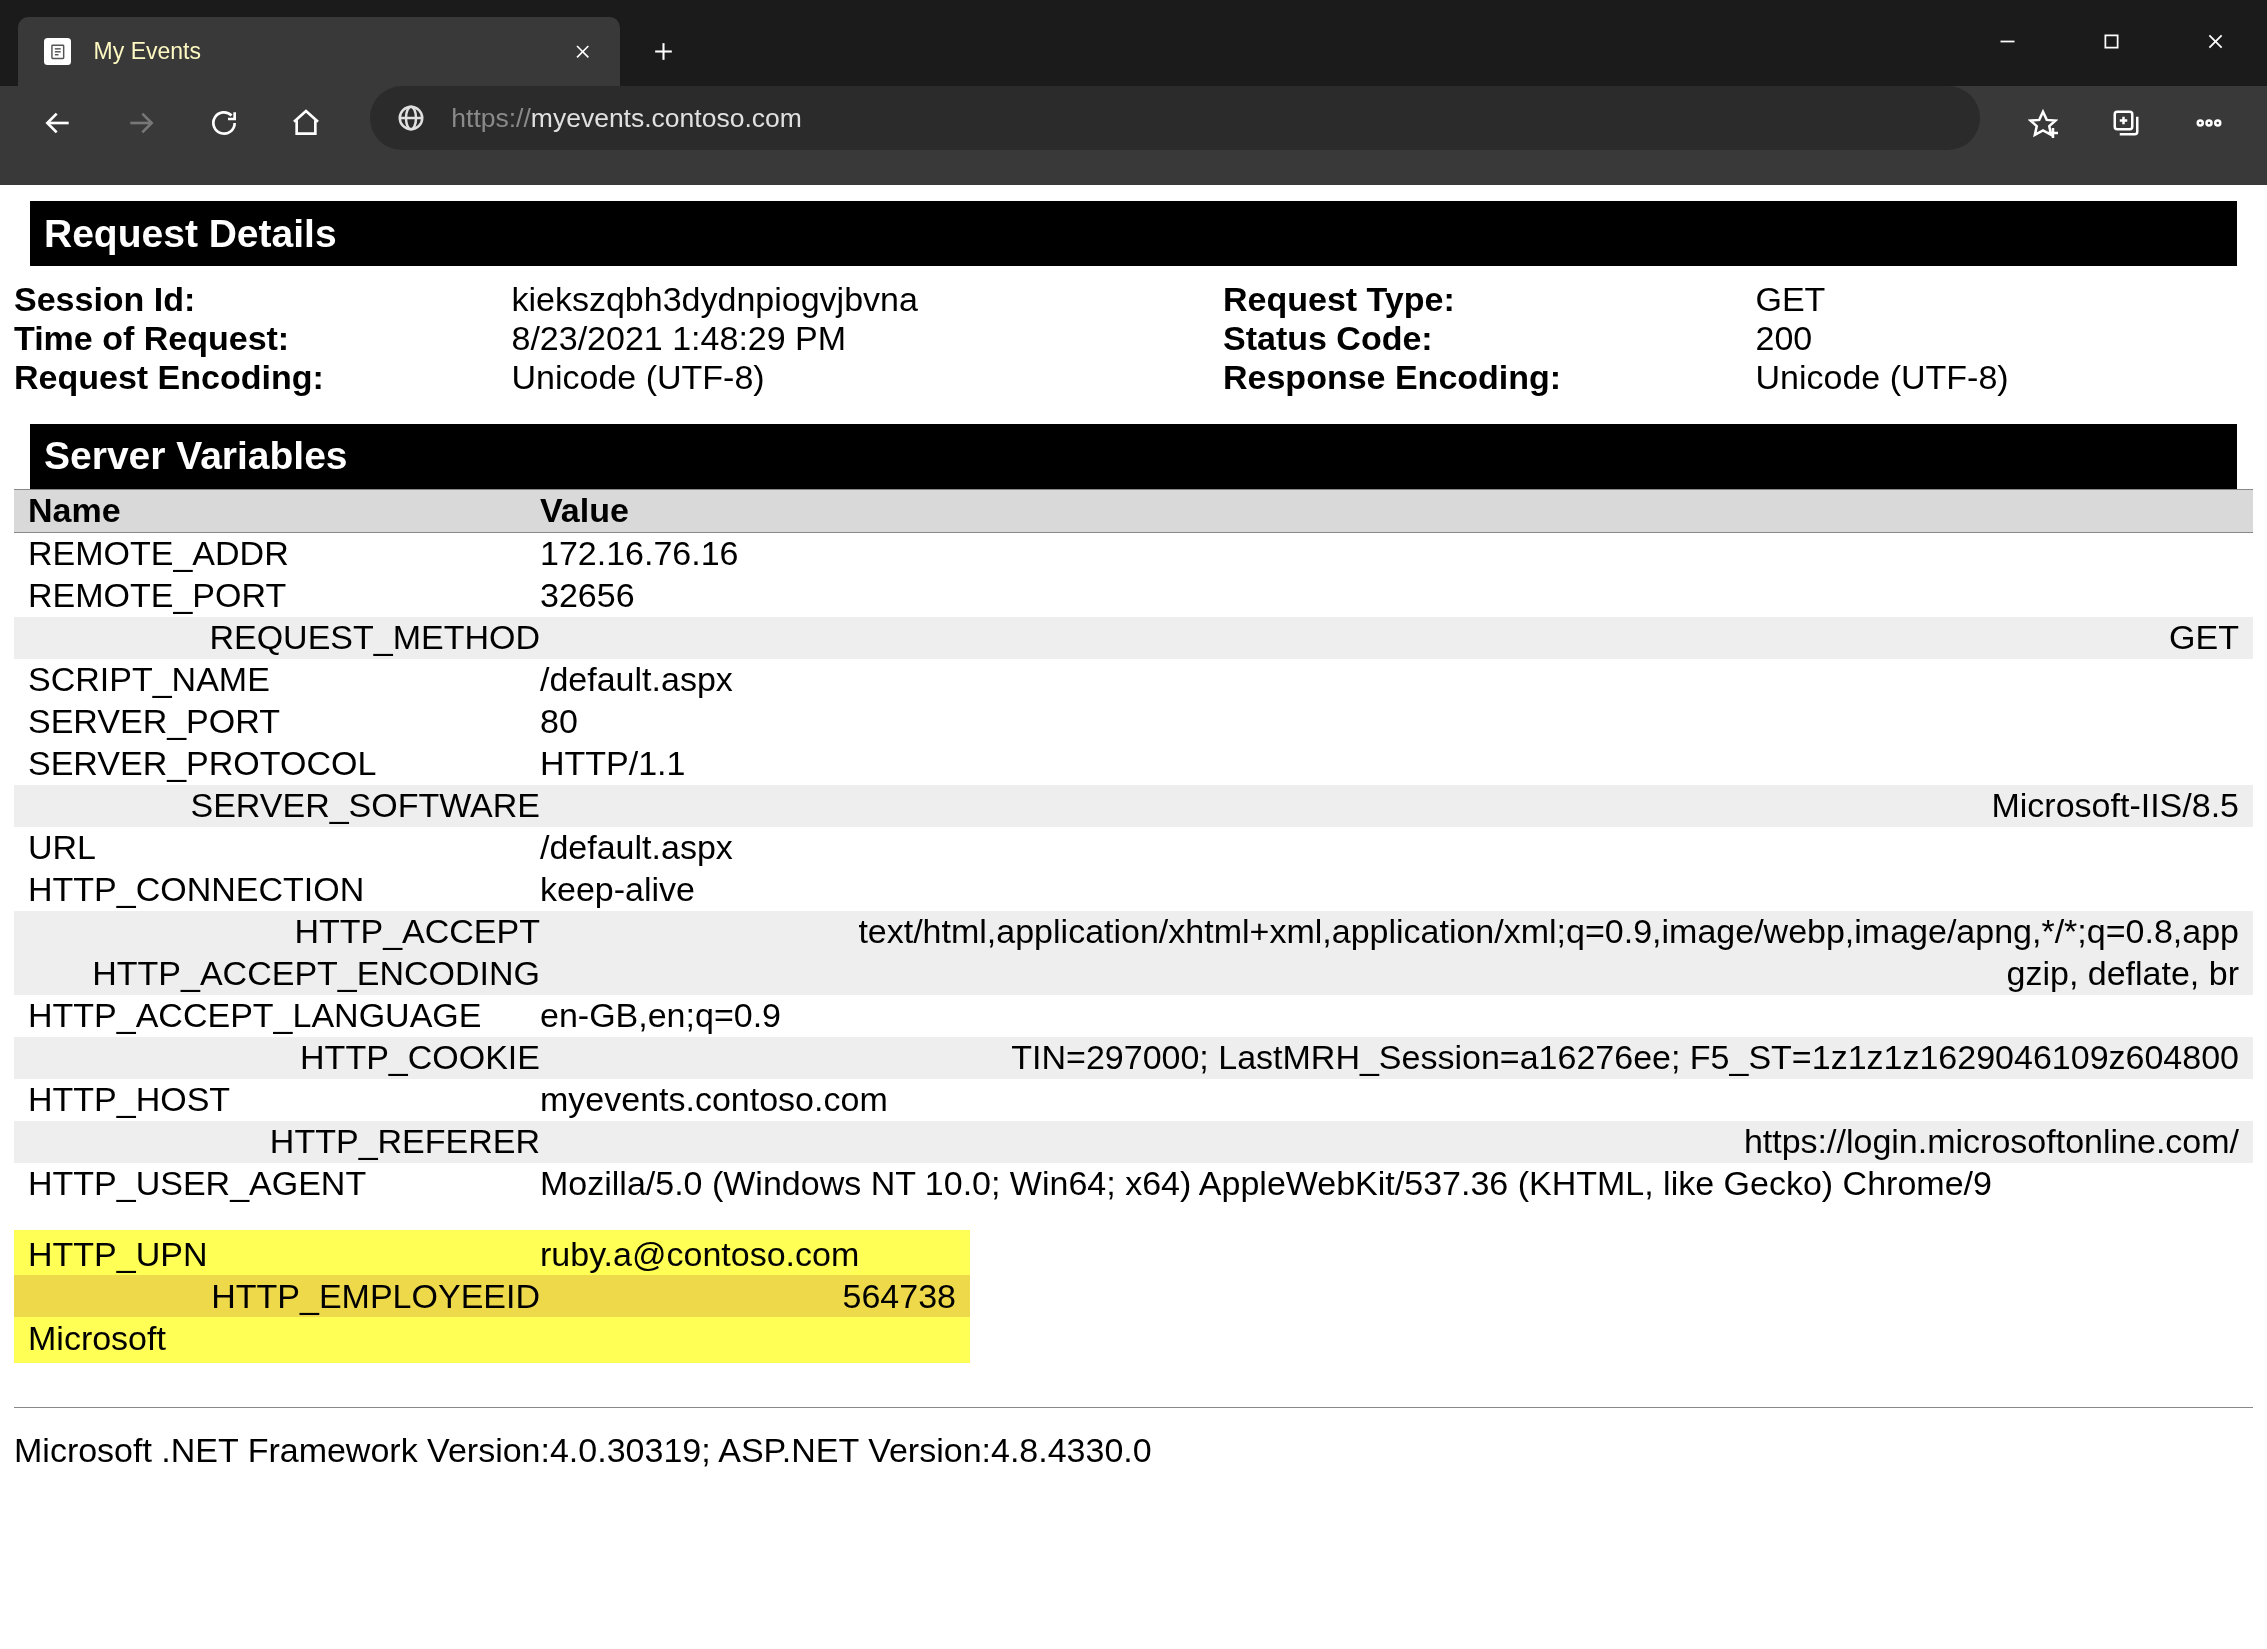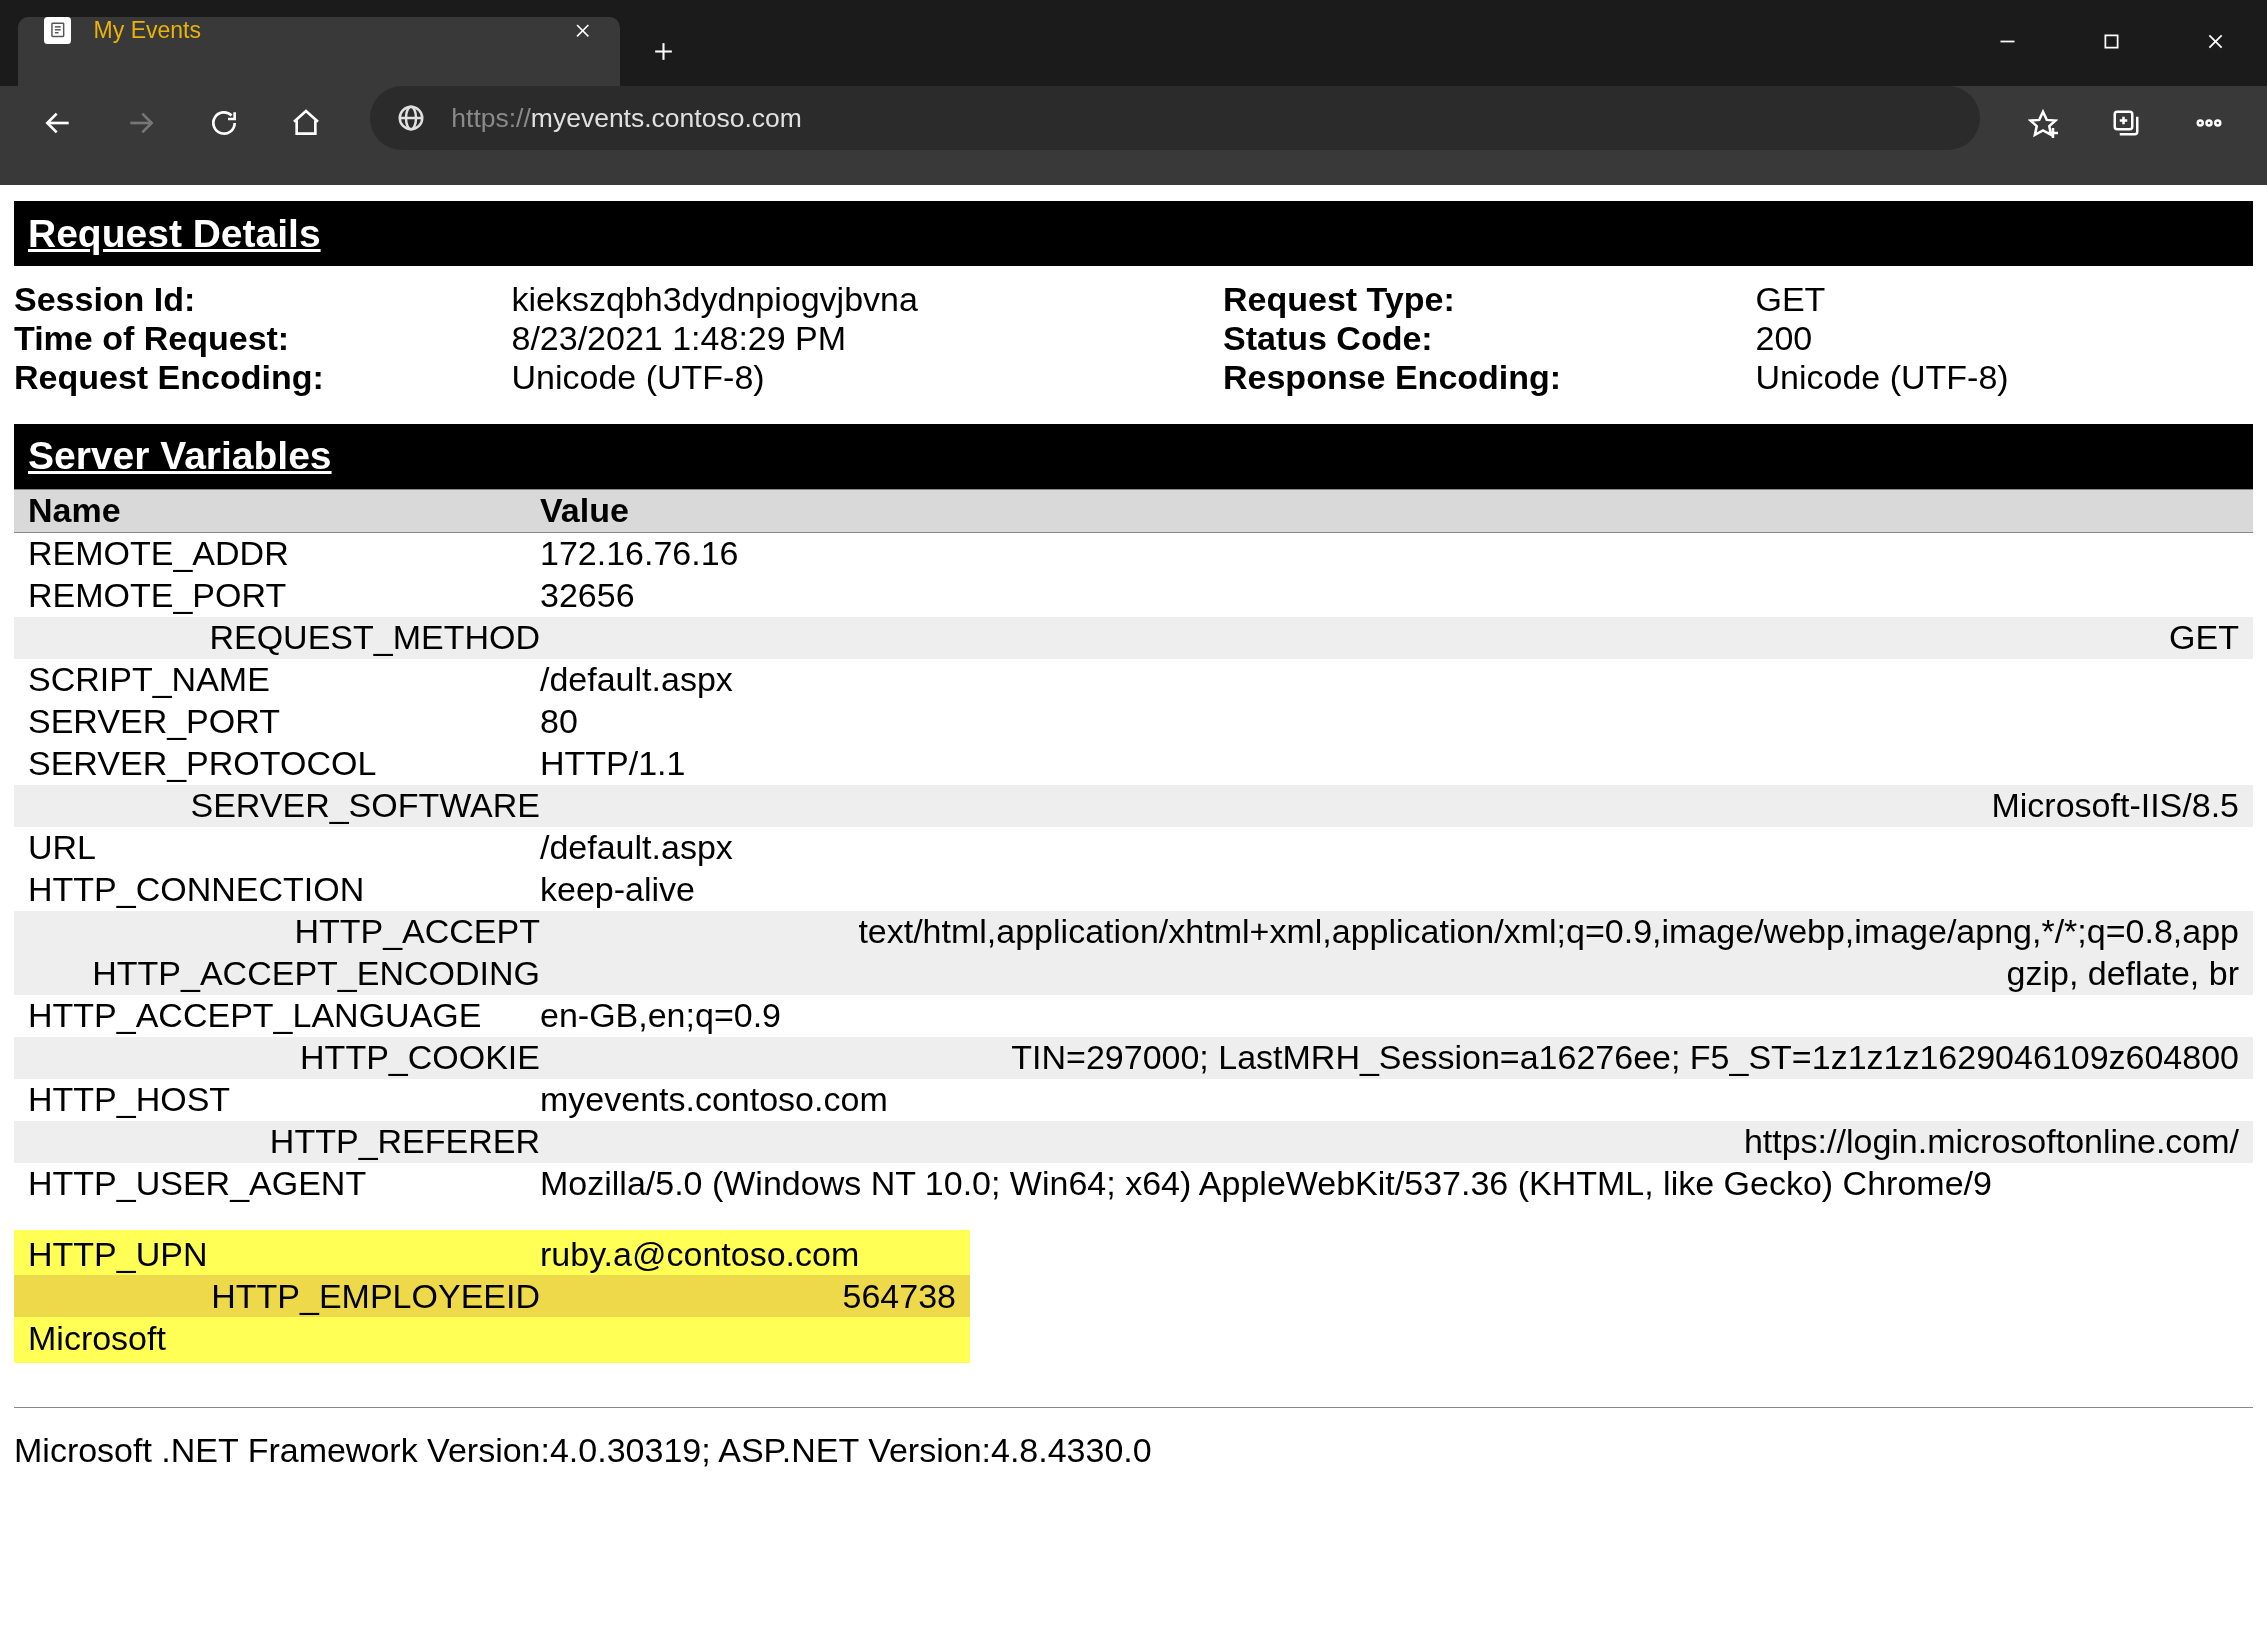--- a/index.html
+++ b/index.html
@@ -15,27 +15,28 @@
   
   .titlebar {
     display: flex;
     align-items: flex-end;
     height: 86px;
     background: #1b1b1b;
     padding-left: 17.6px;
   }
   .tab {
     display: flex;
+    align-items: center;
     height: 69px;
     width: 602px;
     background: #393939;
     border-top-left-radius: 10.6px;
     border-top-right-radius: 10.6px;
     padding: 0 23px 0 26.5px;
-    color: #eab308;
+    color: #fef9c3;
     font-size: 23px;
   }
   .tab .favicon {
     width: 26.5px; height: 26.5px;
     background: #fff;
     border-radius: 3.5px;
     margin-right: 23px;
     display: inline-flex;
     align-items: center;
     justify-content: center;
@@ -117,22 +118,21 @@
     font-family: Verdana, Geneva, sans-serif;
     font-size: 34px;
     color: #000;
   }
   .section-header {
     background: #000;
     color: #fff;
     font-weight: 700;
     font-size: 39px;
     padding: 10.6px 14px;
-    margin: 0 14px;
-    text-decoration: underline;
+    margin: 0 30px;
   }
   .request-details {
     display: flex;
     padding: 14px 14px 26.5px 14px;
   }
   .col {
     display: grid;
     grid-template-columns: auto 1fr;
     column-gap: 3.5px;
   }

